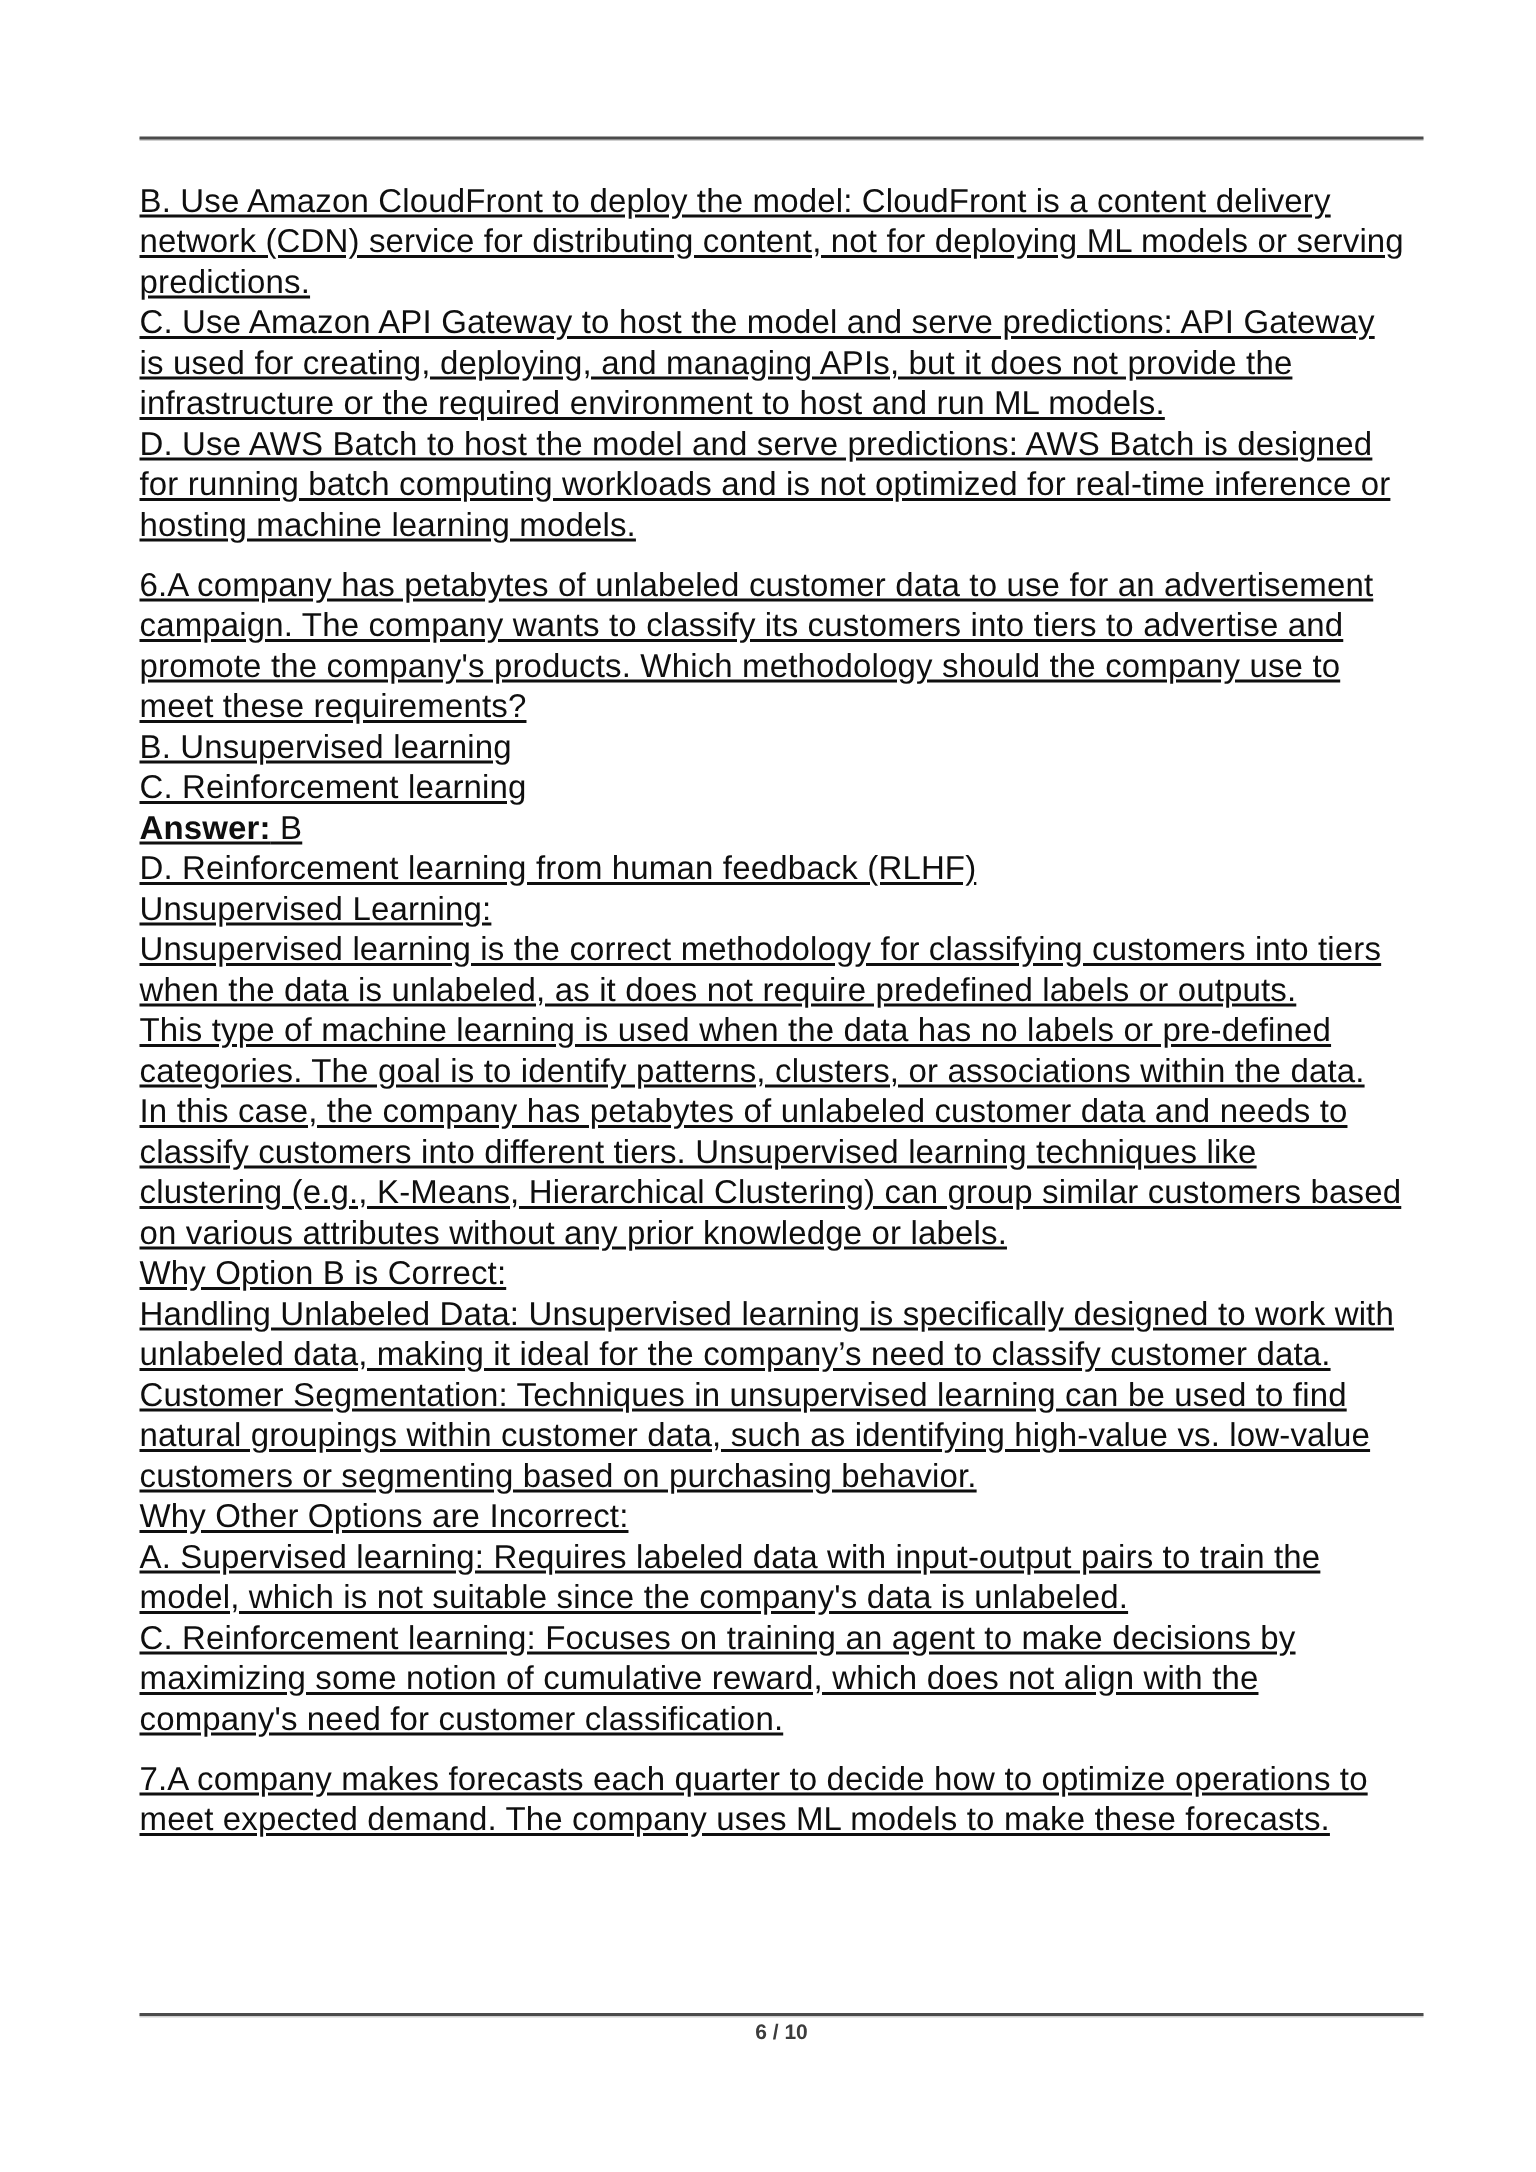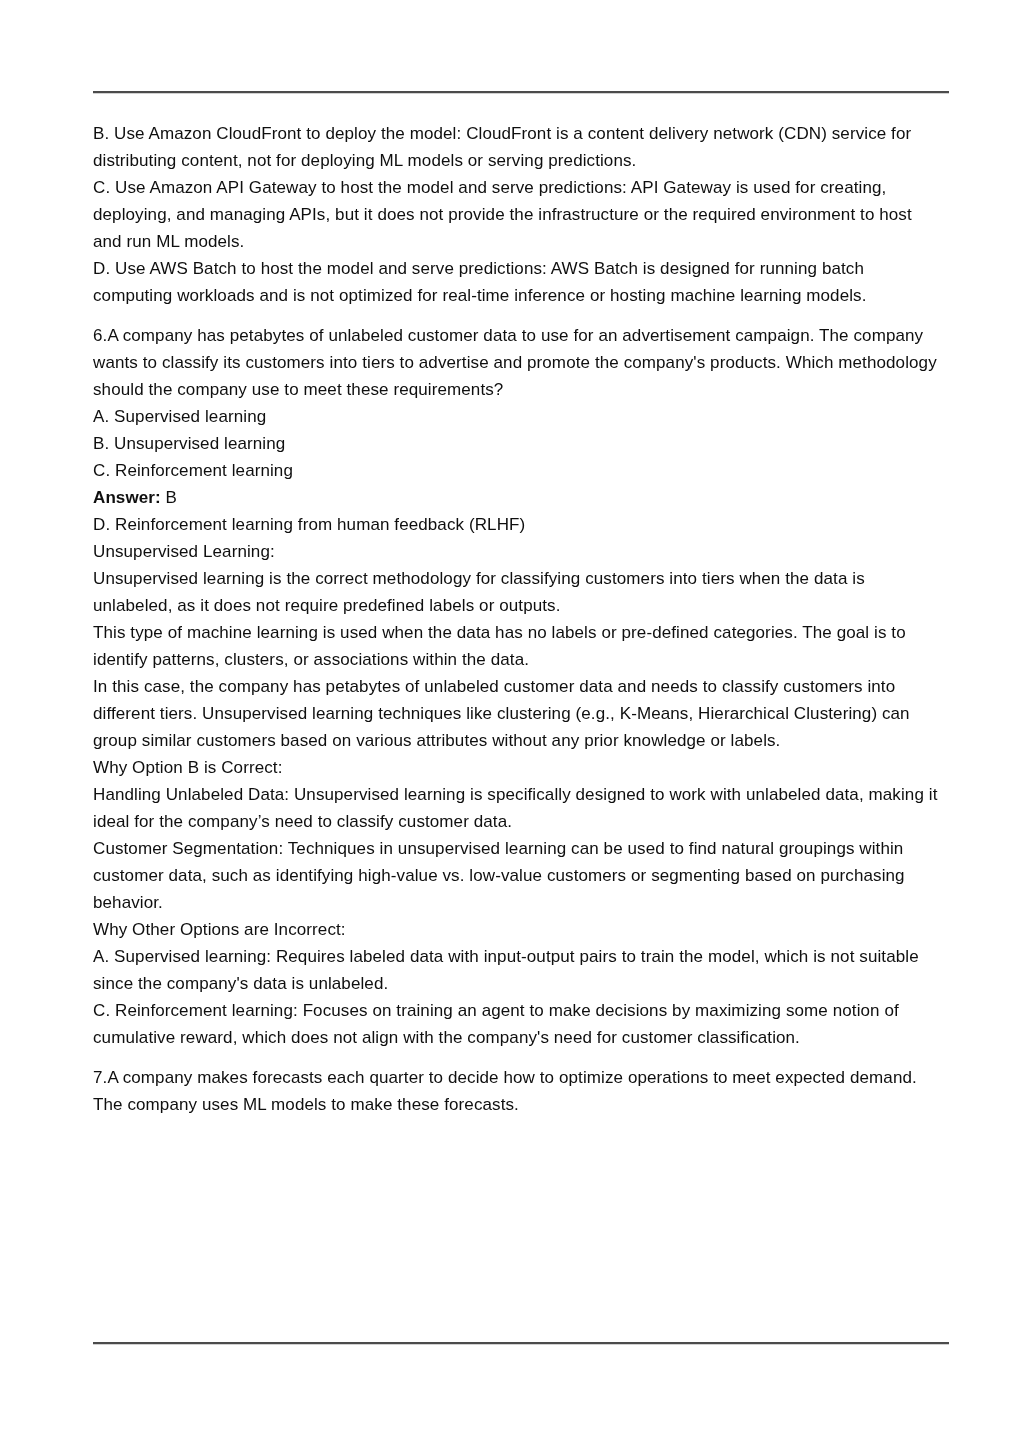--- a/index.html
+++ b/index.html
@@ -25,23 +25,24 @@
     box-shadow: 0 1px 0 rgba(120,120,120,0.35);
   }
   .rule-top { top: 91px; }
   .rule-bottom { top: 1342px; }
   .content {
     position: absolute;
     left: 93px;
     top: 120px;
     width: 845px;
     color: #0f0f0f;
-    font-size: 17px;
+    font-size: 22px;
     line-height: 27px;
     letter-spacing: 0.1px;
+    text-decoration: underline;
   }
   .content p { margin: 0; }
   .content p.gap { margin-top: 13px; }
   .bold { font-weight: bold; }
   .footer-text {
     position: absolute;
     top: 1346px;
     left: 93px;
     width: 856px;
     text-align: center;
@@ -56,21 +57,20 @@
 <div class="page">
 
   <div class="rule rule-top"></div>
 
   <div class="content">
     <p>B. Use Amazon CloudFront to deploy the model: CloudFront is a content delivery network (CDN) service for distributing content, not for deploying ML models or serving predictions.</p>
     <p>C. Use Amazon API Gateway to host the model and serve predictions: API Gateway is used for creating, deploying, and managing APIs, but it does not provide the infrastructure or the required environment to host and run ML models.</p>
     <p>D. Use AWS Batch to host the model and serve predictions: AWS Batch is designed for running batch computing workloads and is not optimized for real-time inference or hosting machine learning models.</p>
 
     <p class="gap">6.A company has petabytes of unlabeled customer data to use for an advertisement campaign. The company wants to classify its customers into tiers to advertise and promote the company's products. Which methodology should the company use to meet these requirements?</p>
-    <p>A. Supervised learning</p>
     <p>B. Unsupervised learning</p>
     <p>C. Reinforcement learning</p>
     <p><span class="bold">Answer:</span><span> B</span></p>
 
     <p>D. Reinforcement learning from human feedback (RLHF)</p>
 
     <p>Unsupervised Learning:</p>
     <p>Unsupervised learning is the correct methodology for classifying customers into tiers when the data is unlabeled, as it does not require predefined labels or outputs.</p>
     <p>This type of machine learning is used when the data has no labels or pre-defined categories. The goal is to identify patterns, clusters, or associations within the data.</p>
     <p>In this case, the company has petabytes of unlabeled customer data and needs to classify customers into different tiers. Unsupervised learning techniques like clustering (e.g., K-Means, Hierarchical Clustering) can group similar customers based on various attributes without any prior knowledge or labels.</p>
@@ -78,14 +78,15 @@
     <p>Handling Unlabeled Data: Unsupervised learning is specifically designed to work with unlabeled data, making it ideal for the company’s need to classify customer data.</p>
     <p>Customer Segmentation: Techniques in unsupervised learning can be used to find natural groupings within customer data, such as identifying high-value vs. low-value customers or segmenting based on purchasing behavior.</p>
     <p>Why Other Options are Incorrect:</p>
     <p>A. Supervised learning: Requires labeled data with input-output pairs to train the model, which is not suitable since the company's data is unlabeled.</p>
     <p>C. Reinforcement learning: Focuses on training an agent to make decisions by maximizing some notion of cumulative reward, which does not align with the company's need for customer classification.</p>
 
     <p class="gap">7.A company makes forecasts each quarter to decide how to optimize operations to meet expected demand. The company uses ML models to make these forecasts.</p>
   </div>
 
   <div class="rule rule-bottom"></div>
+  <div class="footer-text">6 / 10</div>
 
 </div>
 
 </body></html>

